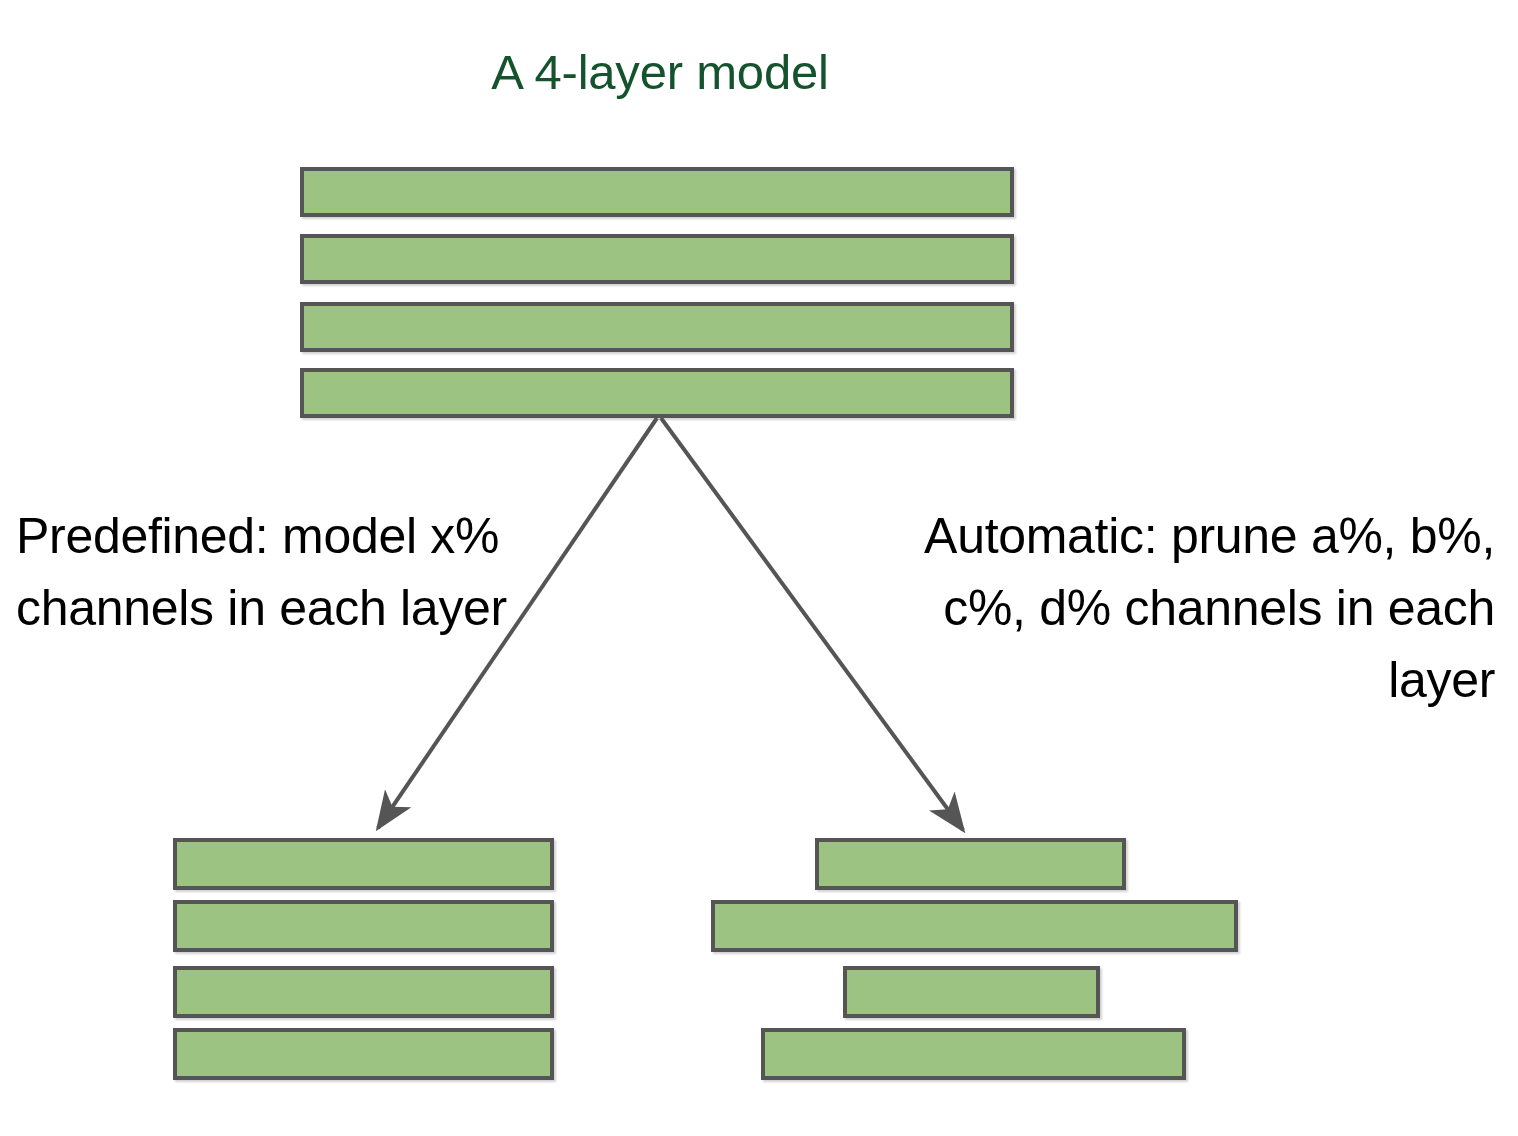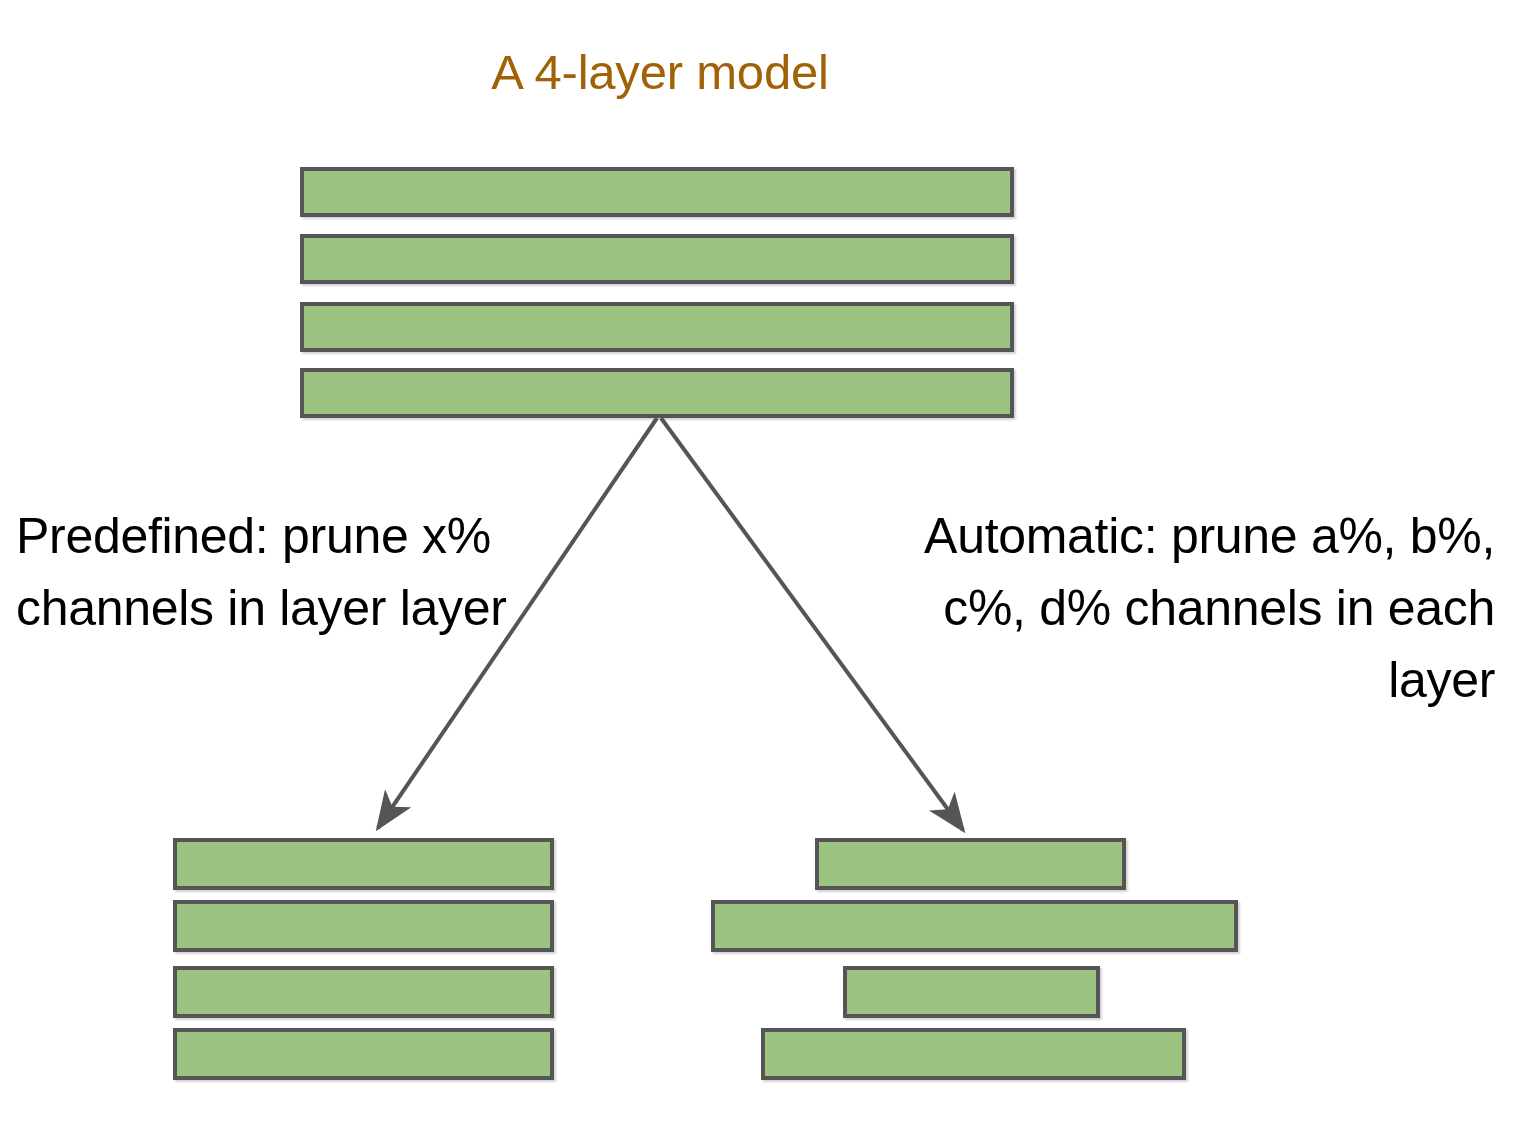--- a/index.html
+++ b/index.html
@@ -26,21 +26,21 @@
     pointer-events: none;
   }
   .title {
     position: absolute;
     left: 0;
     top: 43px;
     width: 1320px;
     text-align: center;
     font-size: 49px;
     line-height: 58px;
-    color: #a16207;
+    color: #14532d;
     white-space: nowrap;
     letter-spacing: -0.2px;
   }
   .bar {
     position: absolute;
     background: #9cc382;
     border: 4px solid #555555;
     box-sizing: border-box;
     box-shadow: 2px 2px 2px rgba(0,0,0,0.18);
   }
@@ -81,21 +81,21 @@
   <svg id="svg-layer" viewBox="0 0 1518 1136" xmlns="http://www.w3.org/2000/svg">
     <defs>
       <marker id="arrowhead" markerWidth="10" markerHeight="8" refX="9" refY="4" orient="auto" markerUnits="strokeWidth">
         <path d="M0,0 L10,4 L0,8 L2.6,4 Z" fill="#555555"></path>
       </marker>
     </defs>
     <line x1="657" y1="418" x2="378" y2="828" stroke="#555555" stroke-width="4" marker-end="url(#arrowhead)"></line>
     <line x1="661" y1="418" x2="963" y2="830" stroke="#555555" stroke-width="4" marker-end="url(#arrowhead)"></line>
   </svg>
 
-  <div class="caption caption-left">Predefined: prune x% channels in layer layer</div>
+  <div class="caption caption-left">Predefined: model x% channels in each layer</div>
   <div class="caption caption-right">Automatic: prune a%, b%, c%, d% channels in each layer</div>
 
   <div>
     <div class="bar" style="left:173px; top:838px; width:381px; height:52px;"></div>
     <div class="bar" style="left:173px; top:900px; width:381px; height:52px;"></div>
     <div class="bar" style="left:173px; top:966px; width:381px; height:52px;"></div>
     <div class="bar" style="left:173px; top:1028px; width:381px; height:52px;"></div>
   </div>
 
   <div>

